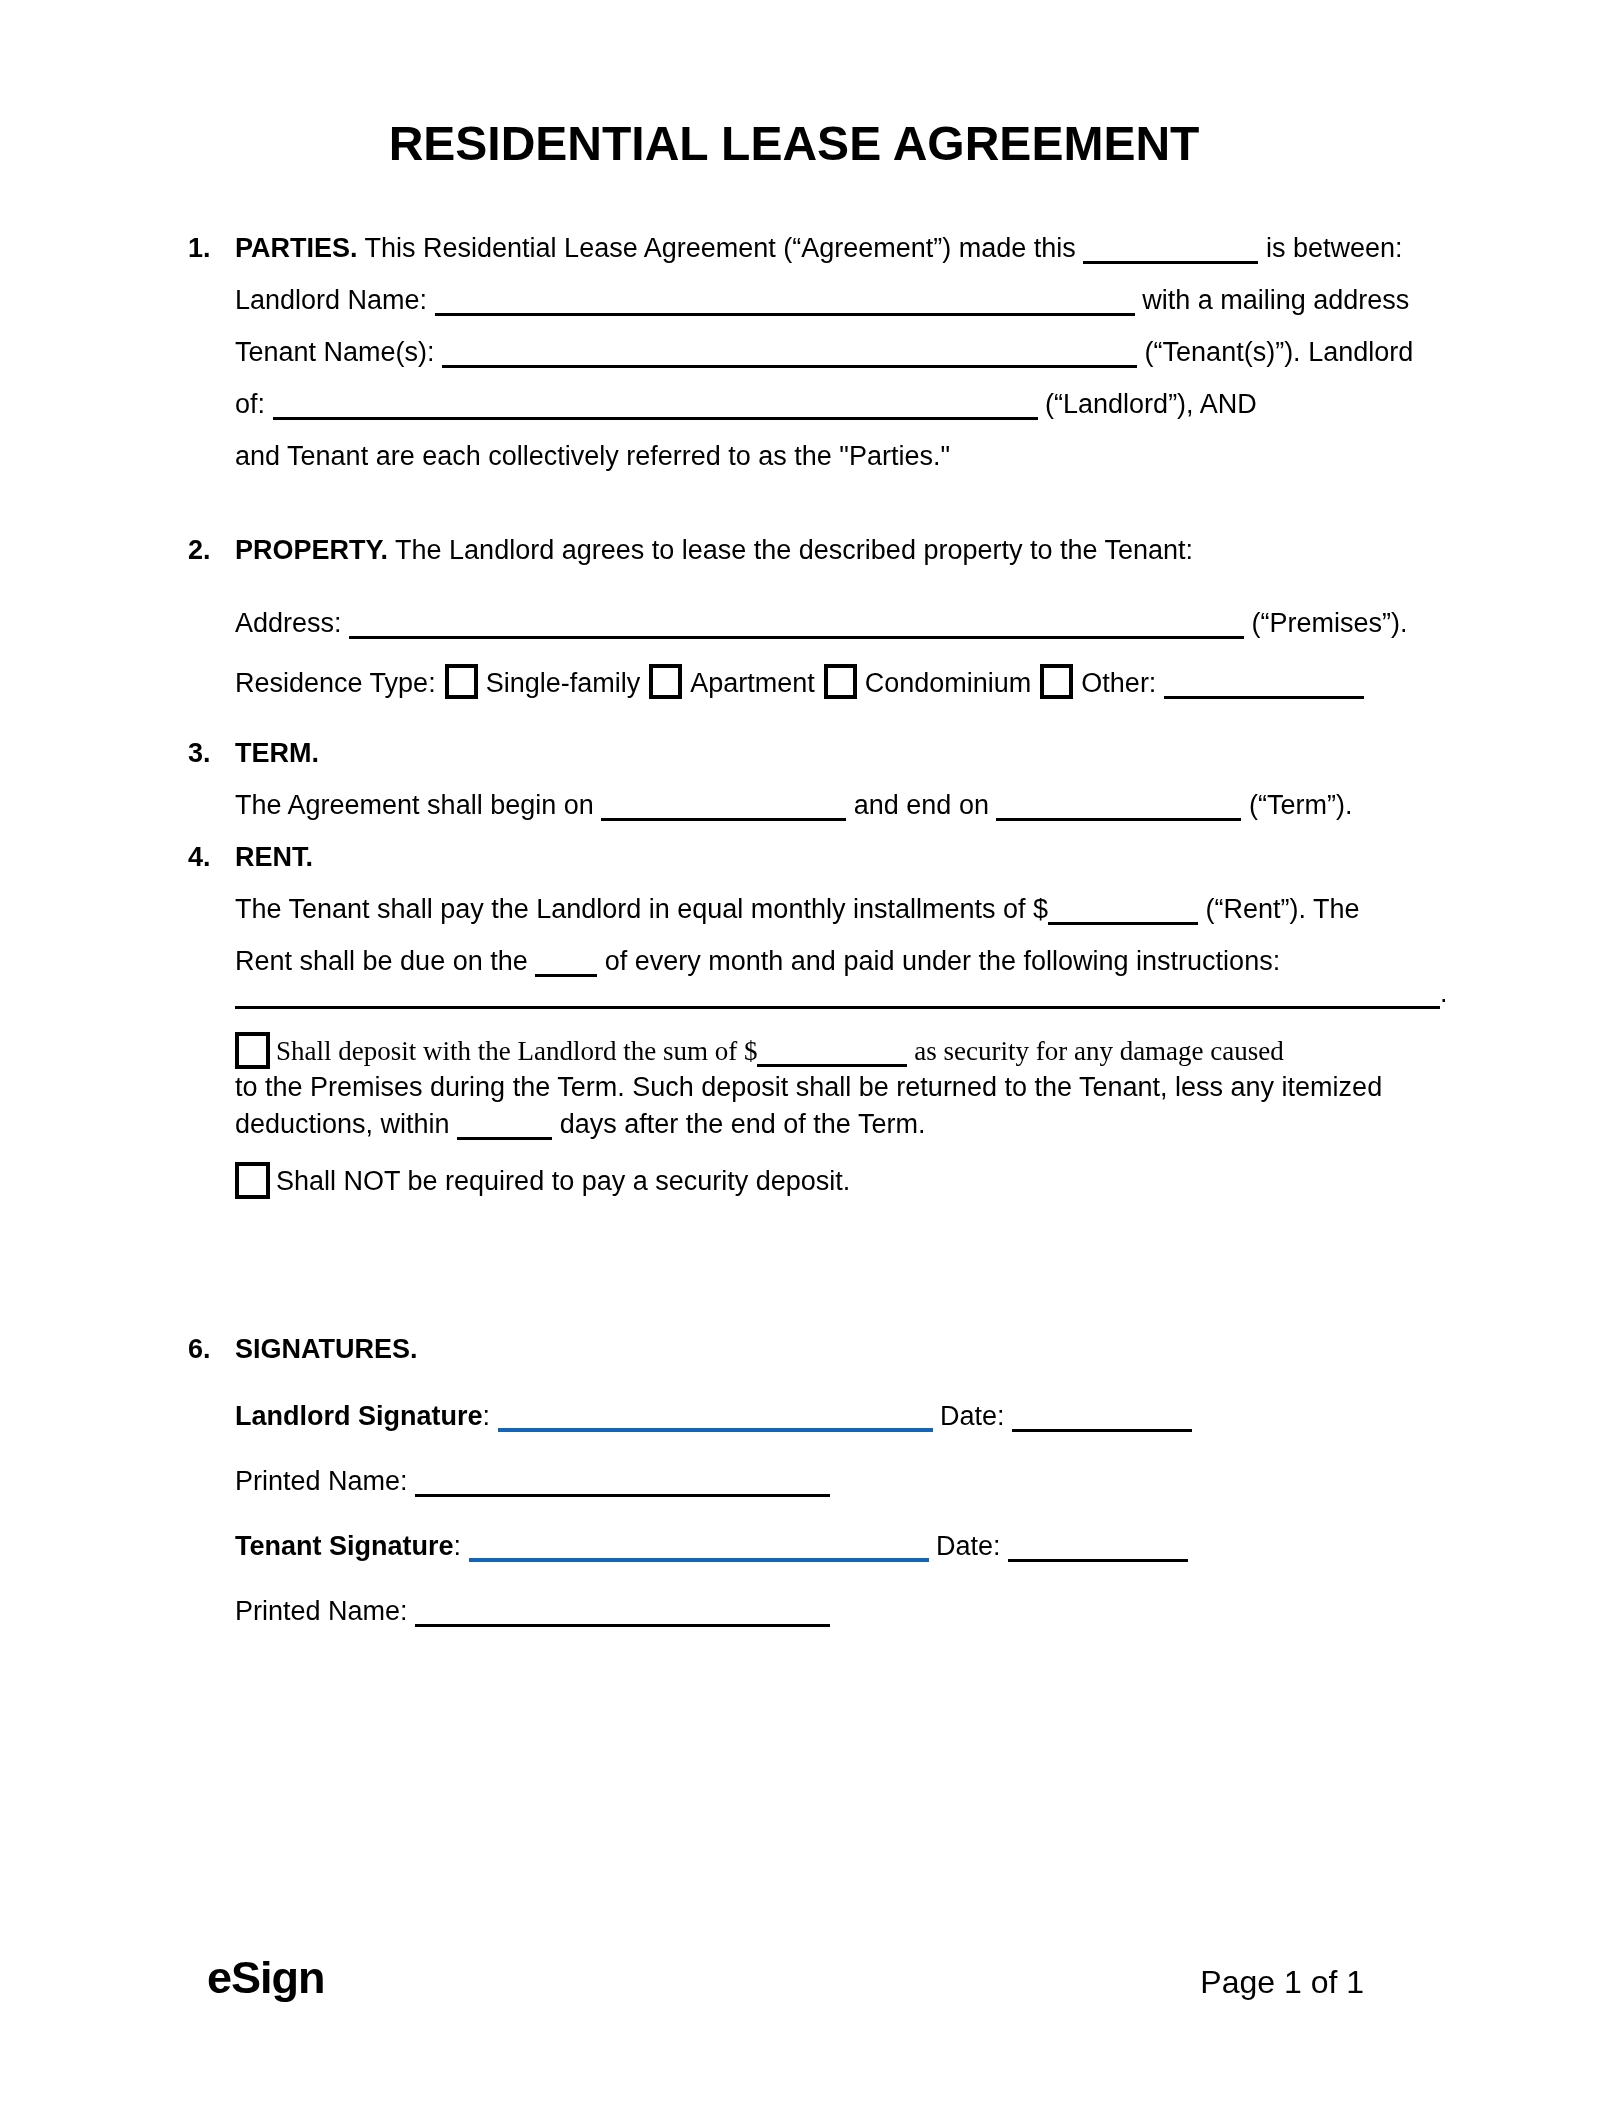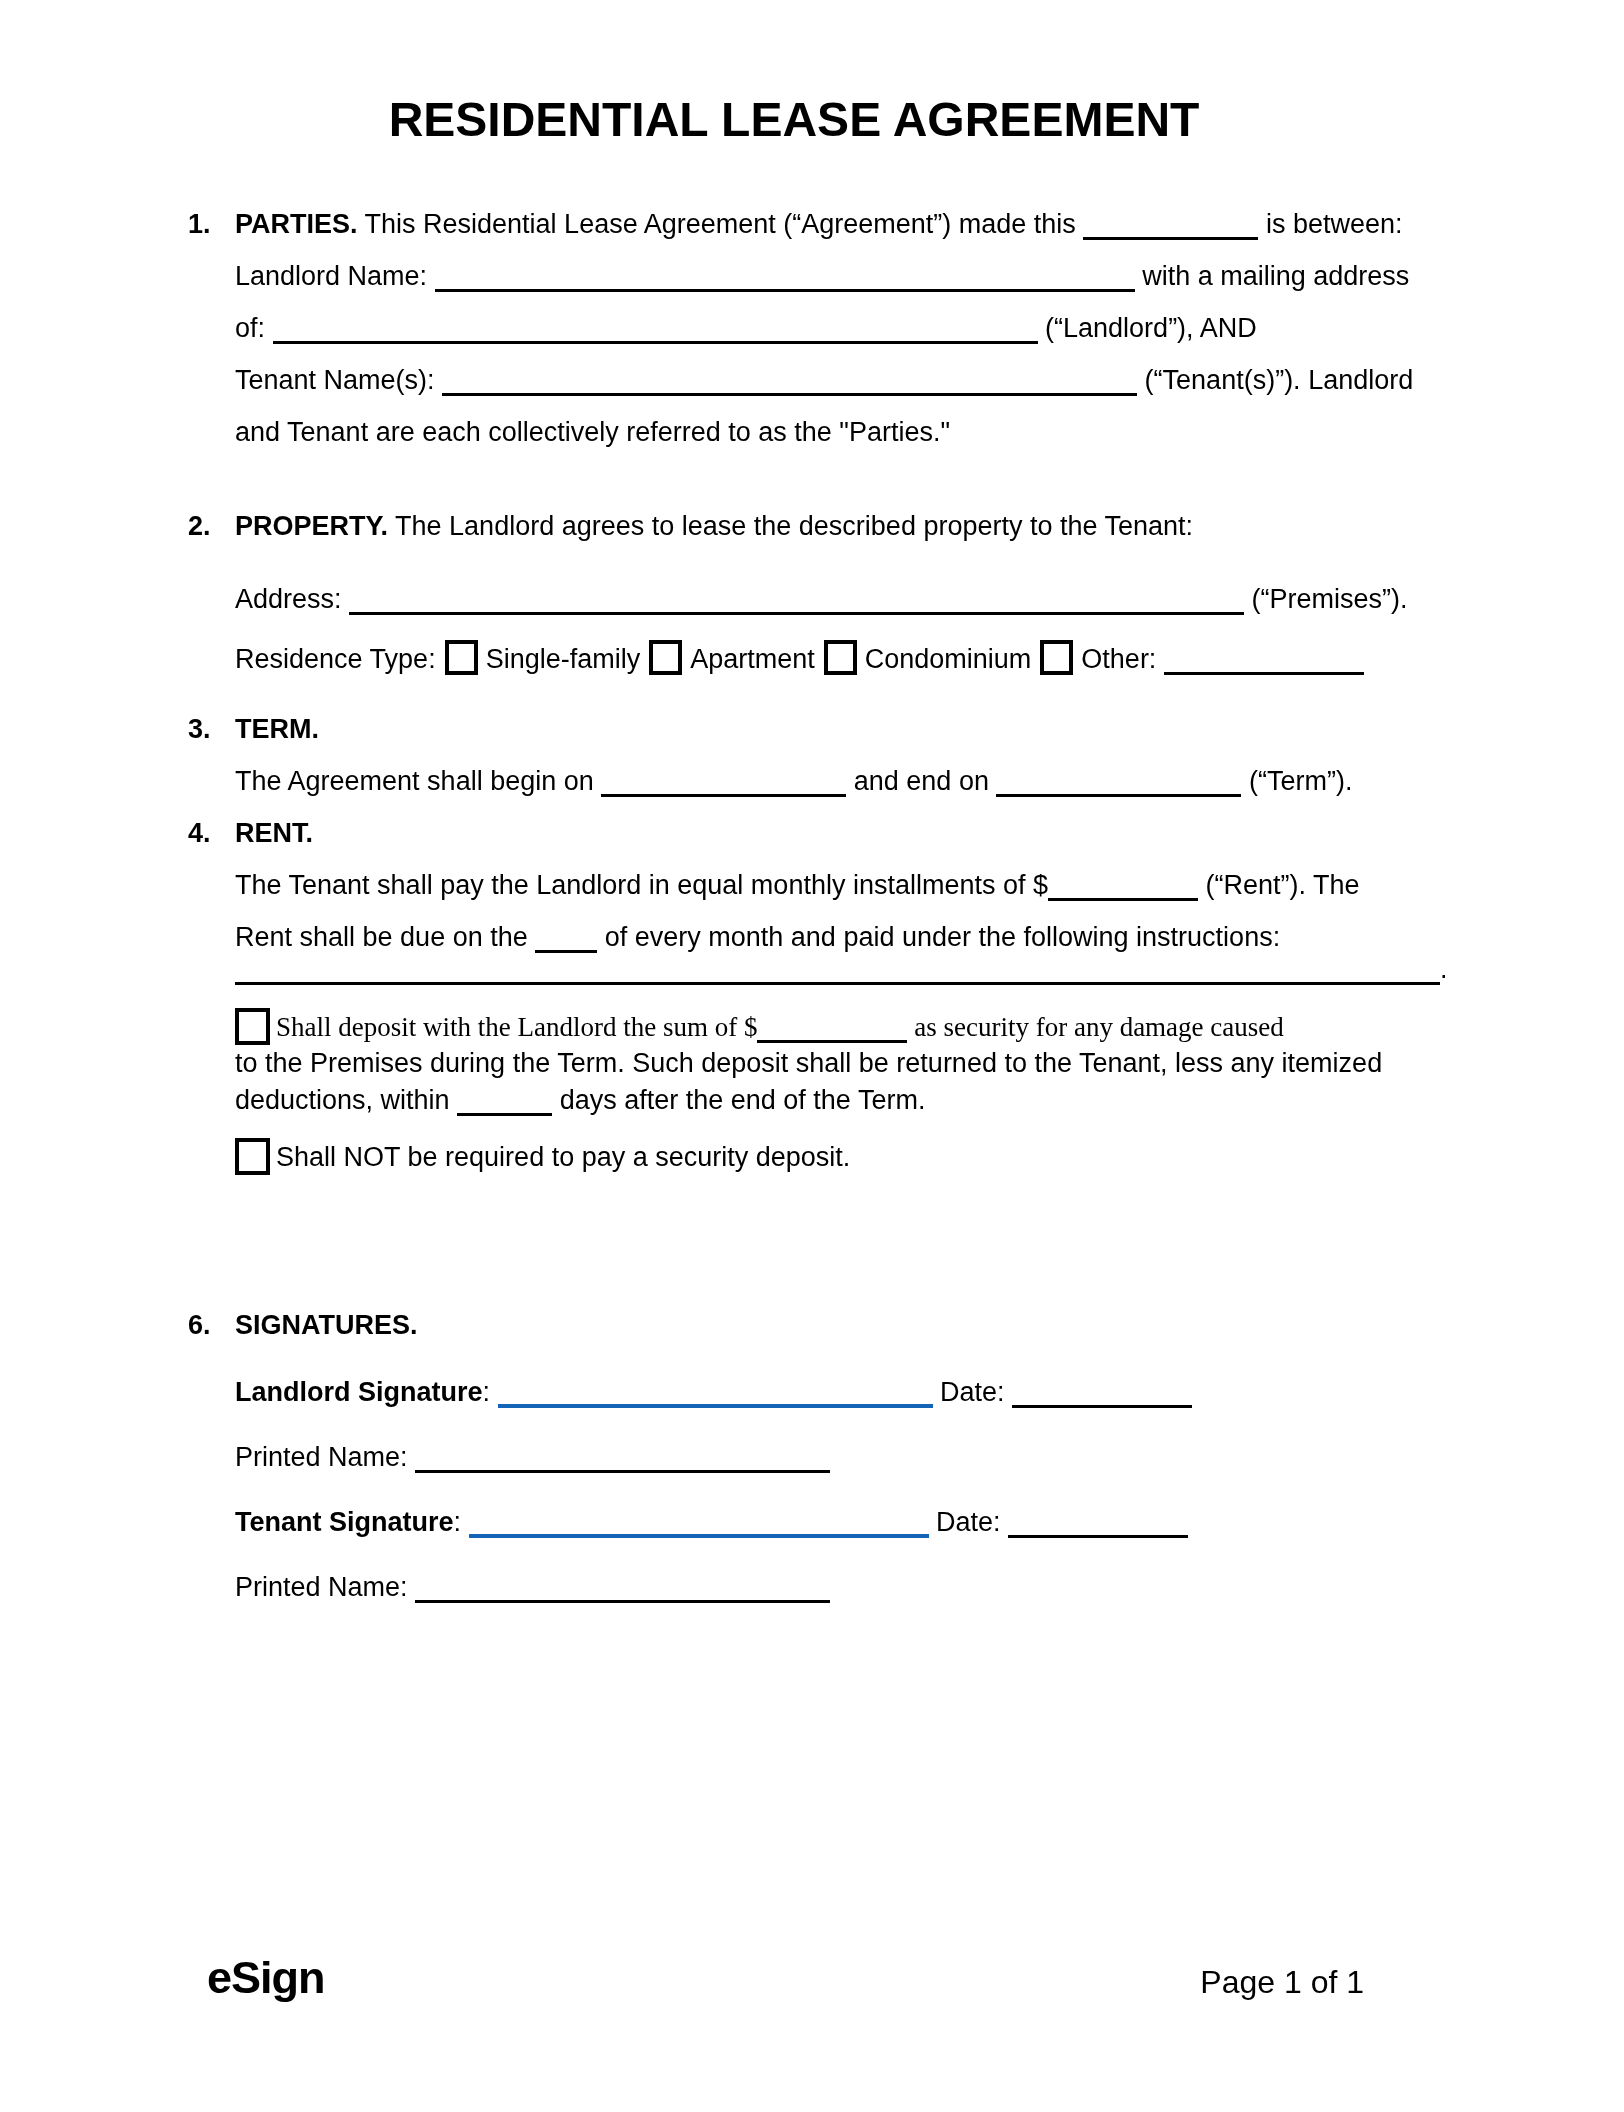--- a/index.html
+++ b/index.html
@@ -4,21 +4,21 @@
 <style>
   html,body{margin:0;padding:0;background:#ffffff;}
   .page{
     position:relative;
     width:1588px;height:2112px;
     background:#fff;
     font-family:"Liberation Sans", sans-serif;
     font-size:27px;color:#000;
     overflow:hidden;
     box-sizing:border-box;
-    padding-top:92px;
+    padding-top:116px;
   }
   .title{
     text-align:center;font-weight:bold;
     font-size:48px;line-height:56px;margin:0;
     letter-spacing:0px;
   }
   .line{
     white-space:nowrap;
     line-height:52px;height:52px;
     margin-left:235px;
@@ -75,22 +75,22 @@
 </style>
 </head>
 <body>
 
 <div class="page">
 
   <h1 class="title">RESIDENTIAL LEASE AGREEMENT</h1>
 
   <div class="line hline mt-s1h"><span class="num">1.</span><span class="b">PARTIES.</span> <span>This Residential Lease Agreement (“Agreement”) made this</span> <span class="blank" style="width:175px"></span> <span>is between:</span></div>
   <div class="line"><span>Landlord Name:</span> <span class="blank" style="width:700px"></span> <span>with a mailing address</span></div>
+  <div class="line"><span>Tenant Name(s):</span> <span class="blank" style="width:695px"></span> <span>(“Tenant(s)”). Landlord</span></div>
   <div class="line"><span>of:</span> <span class="blank" style="width:765px"></span> <span>(“Landlord”), AND</span></div>
-  <div class="line"><span>Tenant Name(s):</span> <span class="blank" style="width:695px"></span> <span>(“Tenant(s)”). Landlord</span></div>
   <div class="line"><span>and Tenant are each collectively referred to as the "Parties."</span></div>
 
   <div class="line hline mt-s2h"><span class="num">2.</span><span class="b">PROPERTY.</span> <span>The Landlord agrees to lease the described property to the Tenant:</span></div>
   <div class="line mt-s2l2"><span>Address:</span> <span class="blank" style="width:895px"></span> <span>(“Premises”).</span></div>
   <div class="line mt-s2l3"><span>Residence Type:</span><span class="cb"></span><span>Single-family</span><span class="cb"></span><span>Apartment</span><span class="cb"></span><span>Condominium</span><span class="cb"></span><span>Other:</span> <span class="blank" style="width:200px"></span></div>
 
   <div class="line hline mt-s3h"><span class="num">3.</span><span class="b">TERM.</span></div>
   <div class="line"><span>The Agreement shall begin on</span> <span class="blank" style="width:245px"></span> <span>and end on</span> <span class="blank" style="width:245px"></span> <span>(“Term”).</span></div>
 
   <div class="line hline"><span class="num">4.</span><span class="b">RENT.</span></div>

